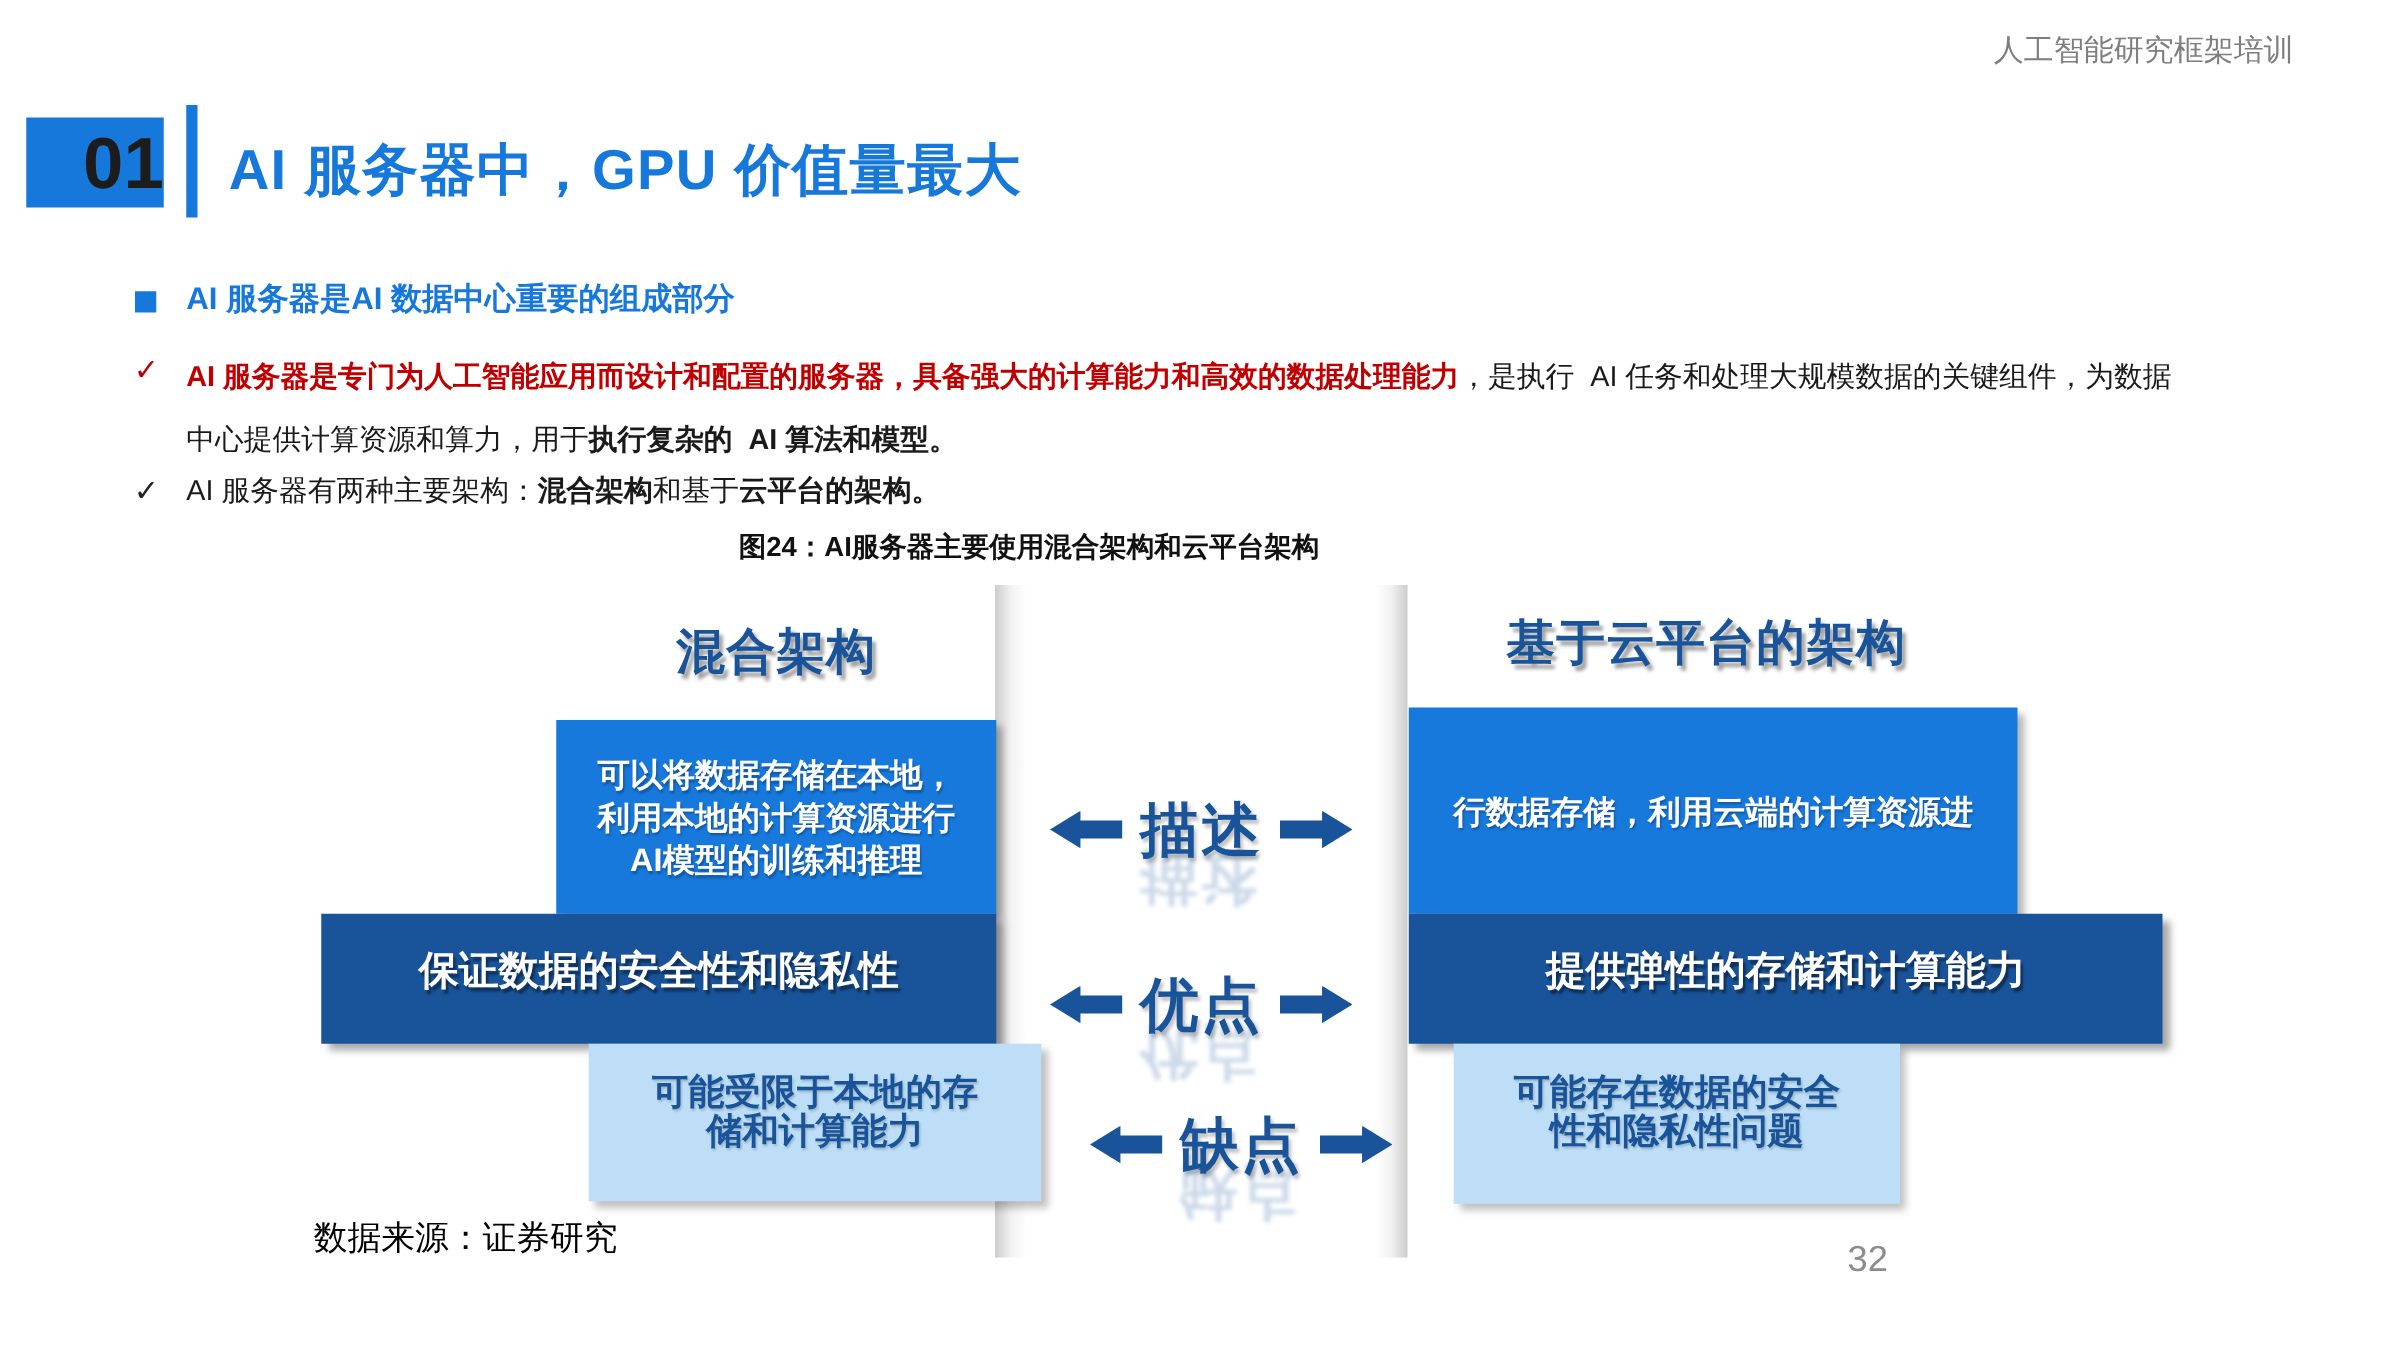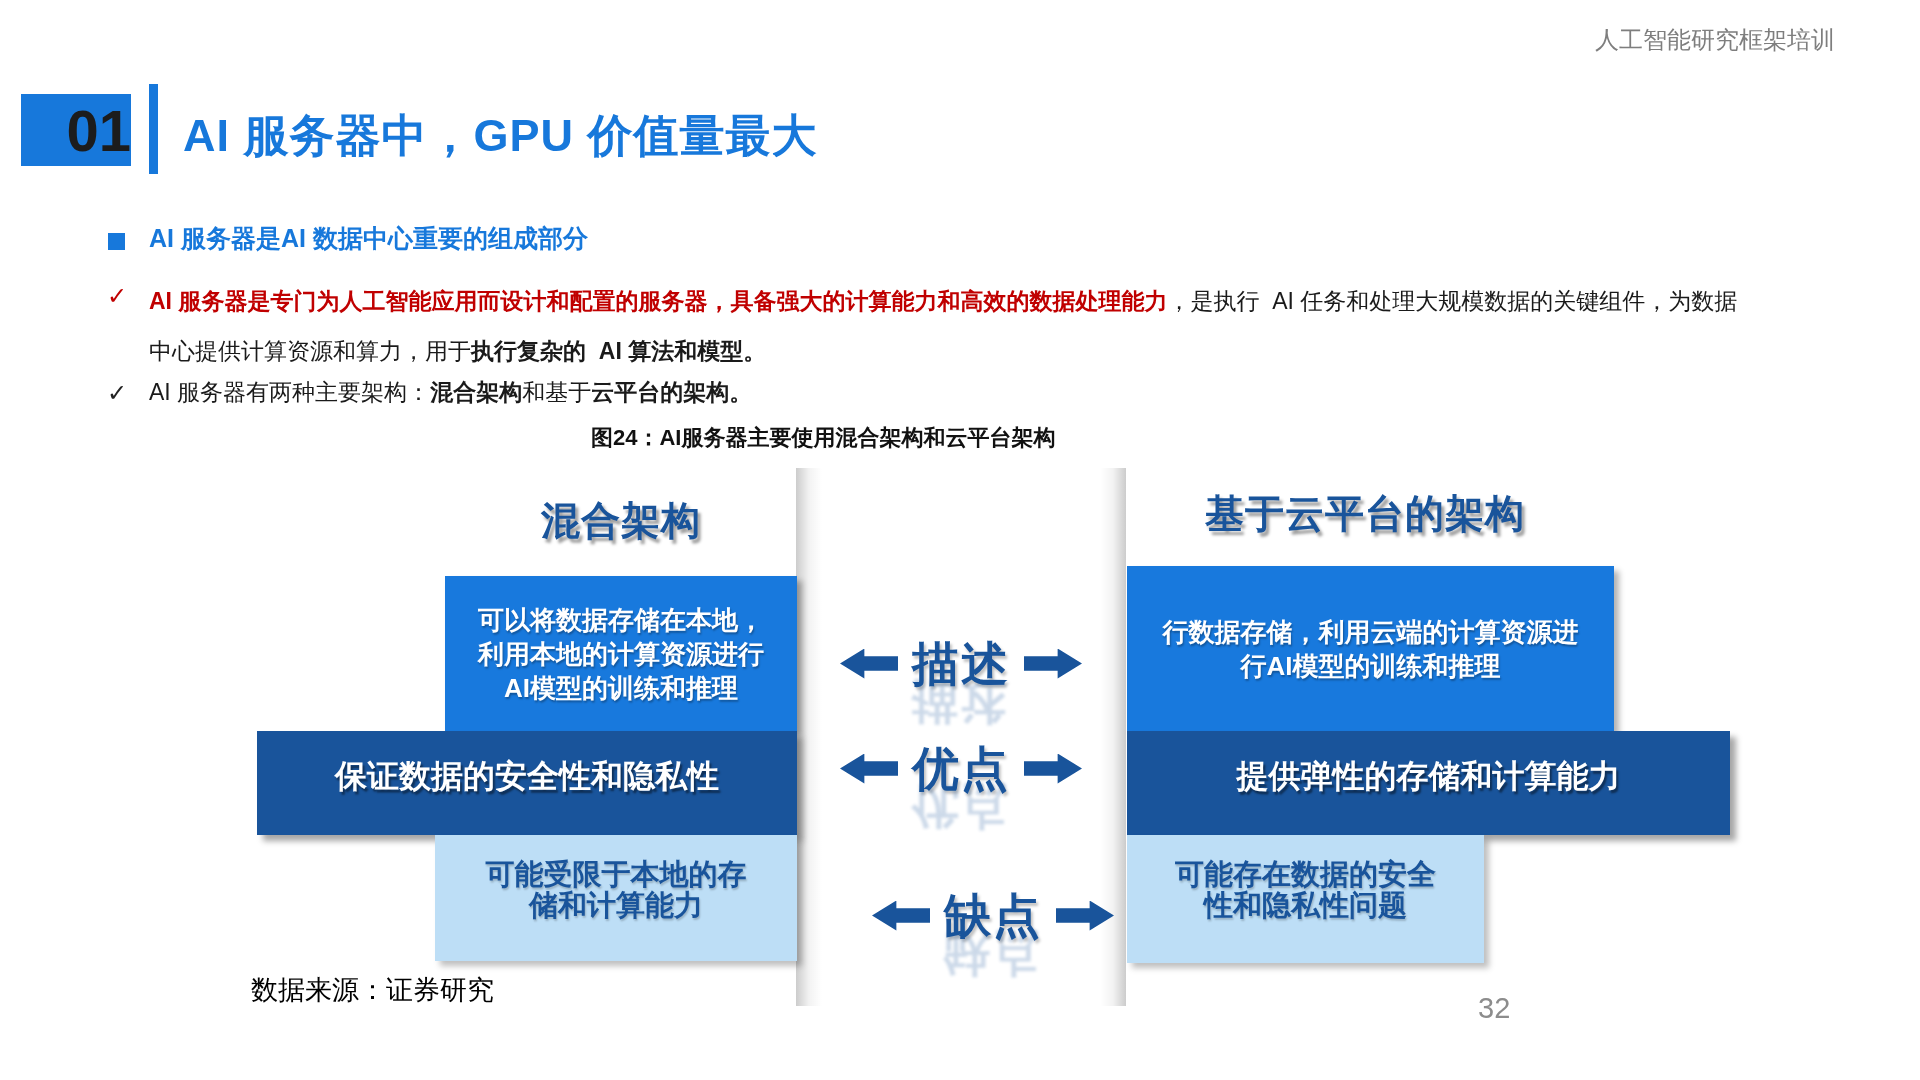--- a/index.html
+++ b/index.html
@@ -47,32 +47,32 @@
   .col-hdr.right{left:1145px;top:487px;width:440px;}
 
   .bx{position:absolute;display:flex;flex-direction:column;align-items:center;justify-content:center;
     text-align:center;font-weight:bold;box-sizing:border-box;}
   .bx.desc{background:var(--medium);color:#fff;font-size:26px;line-height:34px;
     box-shadow:5px 5px 6px rgba(0,0,0,0.30);text-shadow:1px 2px 2px rgba(0,0,0,0.30);}
   .bx.adv{background:var(--dark);color:#fff;font-size:32px;padding-bottom:12px;
     box-shadow:6px 6px 6px rgba(0,0,0,0.35);text-shadow:2px 3px 2px rgba(0,0,0,0.45);}
   .bx.dis{background:var(--light);color:var(--dark);font-size:29px;line-height:31px;
     justify-content:flex-start;padding-top:24px;
-    box-shadow:5px 5px 6px rgba(0,0,0,0.25);text-shadow:1px 2px 2px rgba(0,0,0,0.20);}
+    box-shadow:5px 5px 6px rgba(0,0,0,0.25);text-shadow:1px 2px 2px rgba(0,0,0,0.20);margin-left:36px;}
 
   #box-l-desc{left:445px;top:576px;width:352px;height:155px;}
   #box-l-adv {left:257px;top:731px;width:540px;height:104px;}
   #box-l-dis {left:435px;top:835px;width:362px;height:126px;}
   #box-r-desc{left:1127px;top:566px;width:487px;height:165px;}
   #box-r-adv {left:1127px;top:731px;width:603px;height:104px;}
   #box-r-dis {left:1127px;top:835px;width:357px;height:128px;}
 
   .m-row{position:absolute;left:800px;width:322px;display:flex;align-items:center;justify-content:center;gap:14px;z-index:3;}
   #row-0{top:640px;}
-  #row-1{top:745px;text-align:center;}
+  #row-1{top:780px;text-align:center;}
   #row-2{top:892px;padding-left:32px;}
   .arrow{width:58px;height:30px;background:var(--dark);flex:0 0 auto;
     filter:drop-shadow(2px 3px 2px rgba(0,0,0,0.35));}
   .arrow.a-left {clip-path:polygon(0 50%, 42% 0, 42% 26%, 100% 26%, 100% 74%, 42% 74%, 42% 100%);}
   .arrow.a-right{clip-path:polygon(100% 50%, 58% 0, 58% 26%, 0 26%, 0 74%, 58% 74%, 58% 100%);}
   .m-label-wrap{position:relative;line-height:1;}
   .m-label{font-size:47px;font-weight:bold;color:var(--dark);letter-spacing:2px;
     text-shadow:2px 3px 3px rgba(0,0,0,0.25);}
   .m-reflect{position:absolute;left:0;top:82%;transform:scaleY(-1);font-size:47px;font-weight:bold;
     color:var(--dark);letter-spacing:2px;opacity:0.22;filter:blur(1.5px);pointer-events:none;}
@@ -115,21 +115,20 @@
 <div class="bx adv" id="box-l-adv">
   <div>保证数据的安全性和隐私性</div>
 </div>
 <div class="bx dis" id="box-l-dis">
   <div>可能受限于本地的存</div>
   <div>储和计算能力</div>
 </div>
 
 <div class="bx desc" id="box-r-desc">
   <div>行数据存储，利用云端的计算资源进</div>
-  <div>行AI模型的训练和推理</div>
 </div>
 <div class="bx adv" id="box-r-adv">
   <div>提供弹性的存储和计算能力</div>
 </div>
 <div class="bx dis" id="box-r-dis">
   <div>可能存在数据的安全</div>
   <div>性和隐私性问题</div>
 </div>
 
 <div class="m-row" id="row-0">

